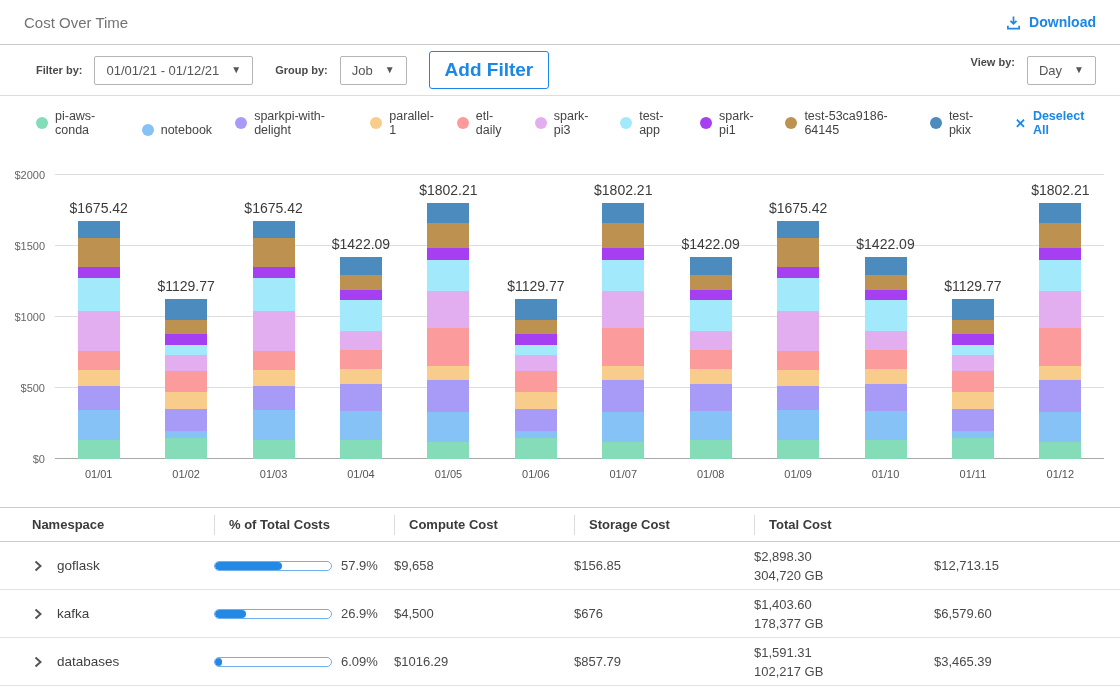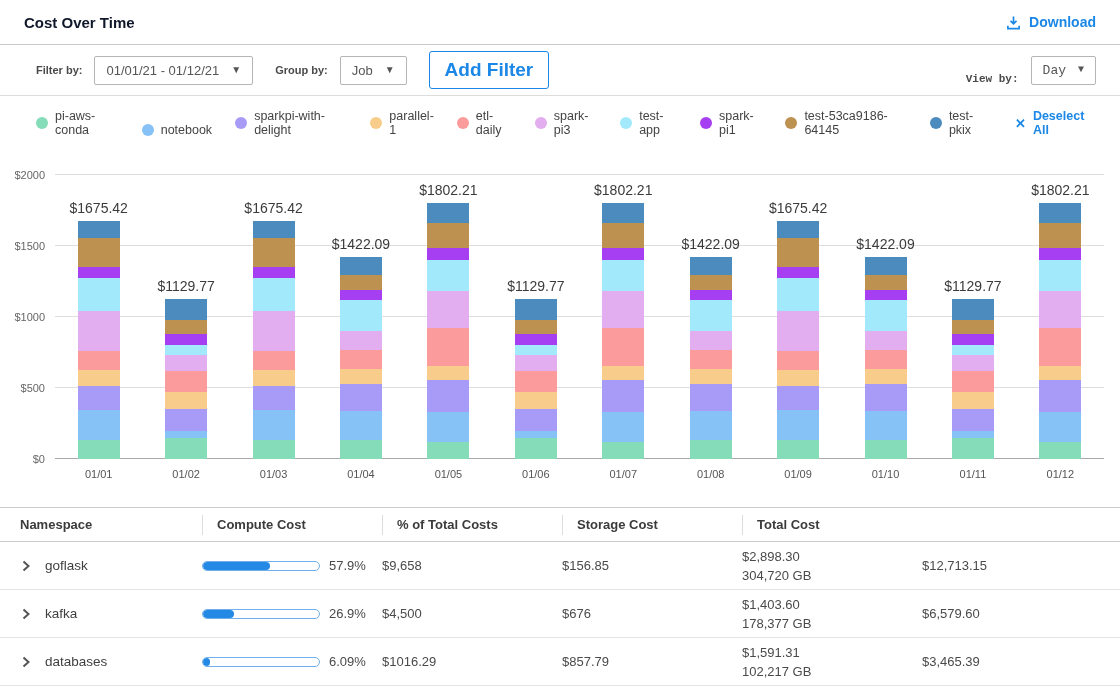--- a/index.html
+++ b/index.html
@@ -4,35 +4,35 @@
 <style>
   * { box-sizing: border-box; }
   html,body { margin:0; padding:0; }
   body {
     width:1120px; height:687px; overflow:hidden; background:#fff;
     font-family:"Liberation Sans", sans-serif; color:#4a4a4a;
   }
   
   .topbar { display:flex; justify-content:space-between; align-items:center;
     height:45px; padding:0 24px; border-bottom:1px solid #c9c9c9; }
-  .title { font-size:15px; font-weight:bold; color:#0f172a; }
+  .title { font-size:15px; font-weight:normal; color:#737373; }
   .download { display:flex; align-items:center; gap:8px; color:#1b87e6;
     font-weight:bold; font-size:14px; cursor:pointer; }
   
   .filterbar { display:flex; align-items:center; height:51px;
     padding:0 24px 0 36px; border-bottom:1px solid #ddd; }
   .lab { font-weight:bold; font-size:11px; color:#4a4a4a; margin-right:12px; }
   .select { display:flex; align-items:center; gap:12px; border:1px solid #b5b5b5;
     border-radius:2px; padding:6px 11px; font-size:13px; color:#555;
     background:#fff; cursor:pointer; margin-right:22px; }
   .caret { font-size:10px; color:#555; line-height:1; }
   .btn-outline { border:1.5px solid #1b87e6; color:#1b87e6; font-weight:bold;
     font-size:19px; border-radius:3px; padding:7px 15px; background:#fff;
     cursor:pointer; font-family:inherit; }
-  .viewby { margin-left:auto; display:flex; align-items:flex-end;font-family:Liberation Mono, monospace; }
+  .viewby { margin-left:auto; display:flex; align-items:flex-start; }
   .viewby .select { margin-right:0; }
   
   .legend { display:flex; align-items:center; gap:23px; padding:13px 24px 8px 36px;
     font-size:12.5px; color:#444; }
   .legend-item { display:flex; align-items:center; gap:7px; cursor:pointer; }
   .dot { width:12px; height:12px; border-radius:50%; flex:none; }
   .deselect { display:flex; align-items:center; gap:7px; color:#1b87e6;
     font-weight:bold; font-size:12.5px; cursor:pointer; margin-left:4px; }
   .xmark { font-size:13px; font-weight:bold; }
   
@@ -48,21 +48,21 @@
     align-items:center; min-width:0; }
   .btotal { font-size:14px; color:#3b3b3b; margin-bottom:5px; white-space:nowrap; }
   .bar { width:42px; display:flex; flex-direction:column-reverse; }
   .seg { width:100%; }
   .xrow { display:flex; margin-top:9px; }
   .xlabs { flex:1; display:flex; }
   .xlab { flex:1; text-align:center; font-size:11px; color:#555; }
   
   .table { margin-top:27px; }
   .thead, .trow { display:grid; grid-template-columns:182px 180px 180px 180px 180px 1fr;
-    padding:0 20px; align-items:center; }
+    padding:0 32px; align-items:center; }
   .thead { border-top:1px solid #ccc; border-bottom:1px solid #ccc; height:35px;
     font-size:13px; font-weight:bold; color:#3b3b3b; }
   .th { display:flex; align-items:center; height:20px; }
   .th + .th { border-left:1px solid #ddd; padding-left:14px; }
   .th-flex { justify-content:space-between; padding-right:16px; }
   .hamburger { display:flex; flex-direction:column; gap:3px; cursor:pointer; }
   .hamburger div { width:19px; height:2.5px; background:#3f3f3f; }
   .trow { height:48px; border-bottom:1px solid #e4e4e4; font-size:13px; color:#4a4a4a; }
   .ns { display:flex; align-items:center; gap:13px; font-size:13.5px; color:#3f3f3f; }
   .chev { flex:none; cursor:pointer; display:flex; }
@@ -370,22 +370,22 @@
         <div class="xlab">01/10</div>
         <div class="xlab">01/11</div>
         <div class="xlab">01/12</div>
       </div>
   </div>
 </div>
 
 <div class="table">
   <div class="thead">
     <span class="th">Namespace</span>
+    <span class="th">% of Total Costs</span>
     <span class="th">Compute Cost</span>
-    <span class="th">% of Total Costs</span>
     <span class="th">Storage Cost</span>
     <span class="th">Total Cost</span>
   </div>
   <div id="table-body">
       <div class="trow">
         <div class="ns">
           <span class="chev">
             <svg width="12" height="12" viewBox="0 0 12 12">
               <path d="M3.5 1.5l5 4.5-5 4.5" stroke="#555" stroke-width="2" fill="none"></path>
             </svg>

